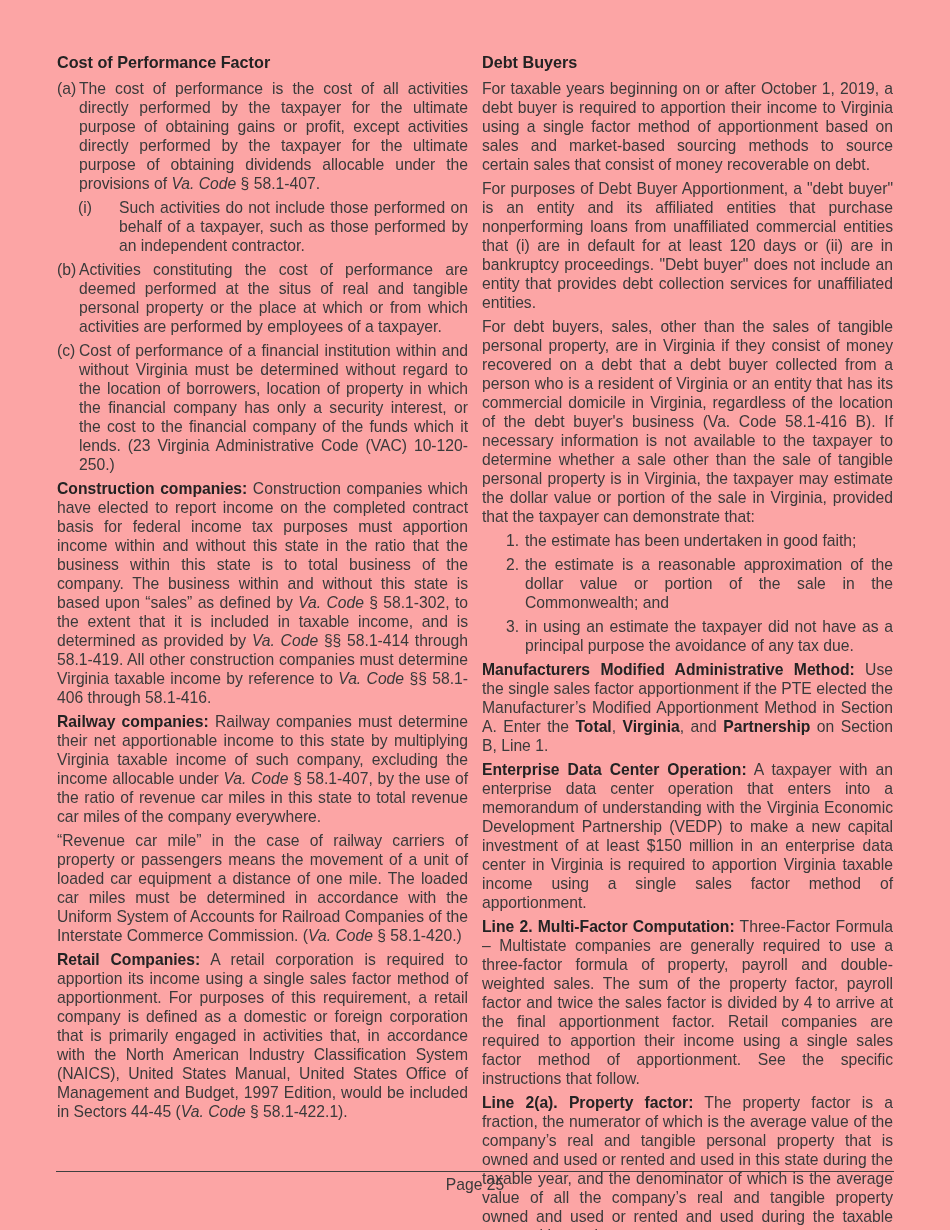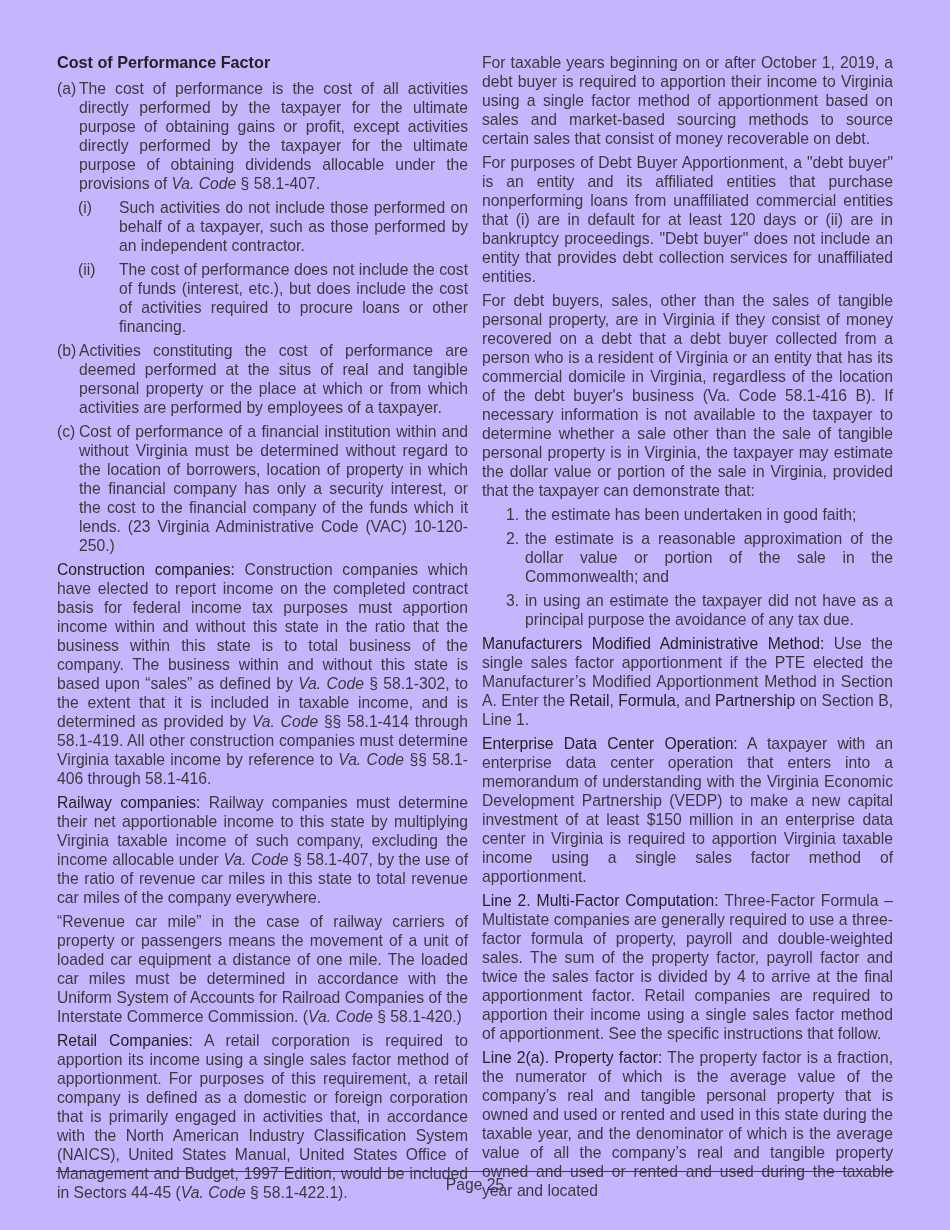--- a/index.html
+++ b/index.html
@@ -1,60 +1,60 @@
 <!DOCTYPE html>
 <html><head>
 <meta charset="utf-8">
 <style>
   html,body{margin:0;padding:0;background:#ffffff;}
   .page{
-    width:950px;height:1230px;position:relative;background:#c4b5fd;
+    width:950px;height:1230px;position:relative;background:#fca5a5;
     font-family:"Liberation Sans",sans-serif;font-size:15.7px;line-height:19px;
     color:#3a3a3a;box-sizing:border-box;padding:53px 57px 0 57px;overflow:hidden;
   }
   .content{display:flex;gap:14px;}
   .col{width:411px;text-align:justify;}
   .heading{font-weight:bold;color:#232323;font-size:16.2px;line-height:19px;margin:0 0 7px 0;text-align:left;}
   .para{margin:0 0 5px 0;}
-  .b{font-weight:normal;color:#232323;}
+  .b{font-weight:bold;color:#232323;}
   .i{font-style:italic;}
   .hang-a{padding-left:22px;position:relative;}
   .hang-a > .marker{position:absolute;left:0;top:0;}
   .hang-r{padding-left:62px;position:relative;}
   .hang-r > .marker{position:absolute;left:21px;top:0;}
   .hang-n{padding-left:43px;position:relative;}
   .hang-n > .marker{position:absolute;left:24px;top:0;}
   .footer{position:absolute;left:56px;right:56px;top:1171px;border-top:1.6px solid #3f3f3f;}
   .pagenum{text-align:center;padding-top:3px;color:#3a3a3a;font-size:15.7px;}
 </style>
 </head>
 <body>
 
 <div class="page">
   <div class="content">
     <div class="col" id="col-left">
         <div class="heading">Cost of Performance Factor</div>
         <div class="para hang-a"><span class="marker">(a)</span>The cost of performance is the cost of all activities directly performed by the taxpayer for the ultimate purpose of obtaining gains or profit, except activities directly performed by the taxpayer for the ultimate purpose of obtaining dividends allocable under the provisions of <span class="i">Va. Code</span> § 58.1-407.</div>
         <div class="para hang-r"><span class="marker">(i)</span>Such activities do not include those performed on behalf of a taxpayer, such as those performed by an independent contractor.</div>
-        <div class="para hang-r"><span class="marker">(ii)</span>The cost of performance does not include the cost of funds (interest, etc.), but does include the cost of activities required to procure loans or other financing.</div>
         <div class="para hang-a"><span class="marker">(b)</span>Activities constituting the cost of performance are deemed performed at the situs of real and tangible personal property or the place at which or from which activities are performed by employees of a taxpayer.</div>
         <div class="para hang-a"><span class="marker">(c)</span>Cost of performance of a financial institution within and without Virginia must be determined without regard to the location of borrowers, location of property in which the financial company has only a security interest, or the cost to the financial company of the funds which it lends. (23 Virginia Administrative Code (VAC) 10-120-250.)</div>
         <div class="para"><span class="b">Construction companies:</span> Construction companies which have elected to report income on the completed contract basis for federal income tax purposes must apportion income within and without this state in the ratio that the business within this state is to total business of the company. The business within and without this state is based upon “sales” as defined by <span class="i">Va. Code</span> § 58.1-302, to the extent that it is included in taxable income, and is determined as provided by <span class="i">Va. Code</span> §§ 58.1-414 through 58.1-419. All other construction companies must determine Virginia taxable income by reference to <span class="i">Va. Code</span> §§ 58.1-406 through 58.1-416.</div>
         <div class="para"><span class="b">Railway companies:</span> Railway companies must determine their net apportionable income to this state by multiplying Virginia taxable income of such company, excluding the income allocable under <span class="i">Va. Code</span> § 58.1-407, by the use of the ratio of revenue car miles in this state to total revenue car miles of the company everywhere.</div>
         <div class="para">“Revenue car mile” in the case of railway carriers of property or passengers means the movement of a unit of loaded car equipment a distance of one mile. The loaded car miles must be determined in accordance with the Uniform System of Accounts for Railroad Companies of the Interstate Commerce Commission. (<span class="i">Va. Code</span> § 58.1-420.)</div>
         <div class="para"><span class="b">Retail Companies:</span> A retail corporation is required to apportion its income using a single sales factor method of apportionment. For purposes of this requirement, a retail company is defined as a domestic or foreign corporation that is primarily engaged in activities that, in accordance with the North American Industry Classification System (NAICS), United States Manual, United States Office of Management and Budget, 1997 Edition, would be included in Sectors 44-45 (<span class="i">Va. Code</span> § 58.1-422.1).</div>
       </div>
     <div class="col" id="col-right">
+        <div class="heading">Debt Buyers</div>
         <div class="para">For taxable years beginning on or after October 1, 2019, a debt buyer is required to apportion their income to Virginia using a single factor method of apportionment based on sales and market-based sourcing methods to source certain sales that consist of money recoverable on debt.</div>
         <div class="para">For purposes of Debt Buyer Apportionment, a "debt buyer" is an entity and its affiliated entities that purchase nonperforming loans from unaffiliated commercial entities that (i) are in default for at least 120 days or (ii) are in bankruptcy proceedings. "Debt buyer" does not include an entity that provides debt collection services for unaffiliated entities.</div>
         <div class="para">For debt buyers, sales, other than the sales of tangible personal property, are in Virginia if they consist of money recovered on a debt that a debt buyer collected from a person who is a resident of Virginia or an entity that has its commercial domicile in Virginia, regardless of the location of the debt buyer's business (Va. Code 58.1-416 B). If necessary information is not available to the taxpayer to determine whether a sale other than the sale of tangible personal property is in Virginia, the taxpayer may estimate the dollar value or portion of the sale in Virginia, provided that the taxpayer can demonstrate that:</div>
         <div class="para hang-n"><span class="marker">1.</span>the estimate has been undertaken in good faith;</div>
         <div class="para hang-n"><span class="marker">2.</span>the estimate is a reasonable approximation of the dollar value or portion of the sale in the Commonwealth; and</div>
         <div class="para hang-n"><span class="marker">3.</span>in using an estimate the taxpayer did not have as a principal purpose the avoidance of any tax due.</div>
-        <div class="para"><span class="b">Manufacturers Modified Administrative Method:</span> Use the single sales factor apportionment if the PTE elected the Manufacturer’s Modified Apportionment Method in Section A. Enter the <span class="b">Retail</span>, <span class="b">Formula</span>, and <span class="b">Partnership</span> on Section B, Line 1.</div>
+        <div class="para"><span class="b">Manufacturers Modified Administrative Method:</span> Use the single sales factor apportionment if the PTE elected the Manufacturer’s Modified Apportionment Method in Section A. Enter the <span class="b">Total</span>, <span class="b">Virginia</span>, and <span class="b">Partnership</span> on Section B, Line 1.</div>
         <div class="para"><span class="b">Enterprise Data Center Operation:</span> A taxpayer with an enterprise data center operation that enters into a memorandum of understanding with the Virginia Economic Development Partnership (VEDP) to make a new capital investment of at least $150 million in an enterprise data center in Virginia is required to apportion Virginia taxable income using a single sales factor method of apportionment.</div>
         <div class="para"><span class="b">Line 2. Multi-Factor Computation:</span> Three-Factor Formula – Multistate companies are generally required to use a three-factor formula of property, payroll and double-weighted sales. The sum of the property factor, payroll factor and twice the sales factor is divided by 4 to arrive at the final apportionment factor. Retail companies are required to apportion their income using a single sales factor method of apportionment. See the specific instructions that follow.</div>
         <div class="para"><span class="b">Line 2(a). Property factor:</span> The property factor is a fraction, the numerator of which is the average value of the company’s real and tangible personal property that is owned and used or rented and used in this state during the taxable year, and the denominator of which is the average value of all the company’s real and tangible property owned and used or rented and used during the taxable year and located</div>
       </div>
   </div>
   <div class="footer">
     <div class="pagenum">Page 25</div>
   </div>
 </div>
 

